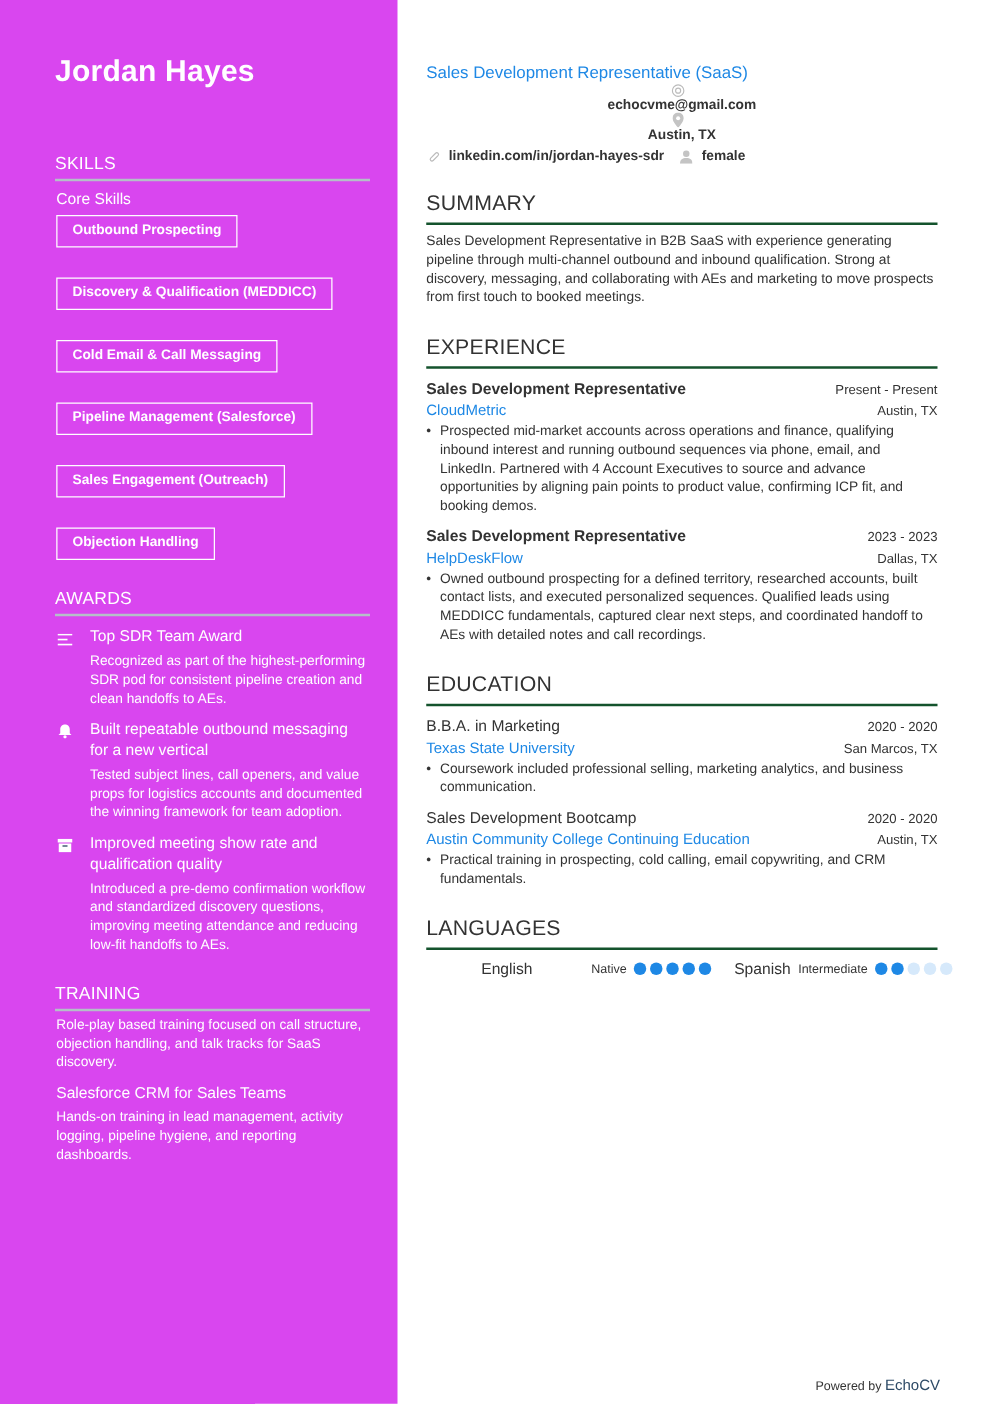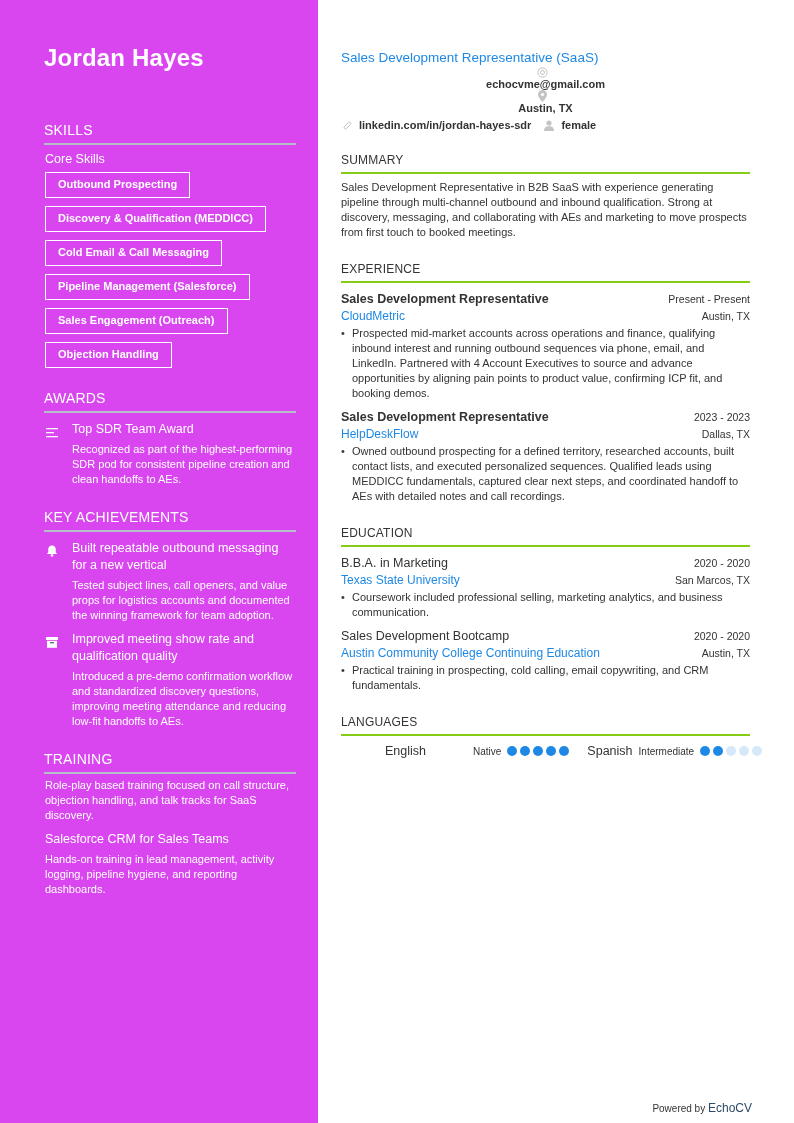--- a/index.html
+++ b/index.html
@@ -4,38 +4,38 @@
 <style>
   * { box-sizing: border-box; margin: 0; padding: 0; }
   html, body { width: 794px; height: 1123px; background: #ffffff; }
   body { font-family: "Liberation Sans", "DejaVu Sans", sans-serif; position: relative; overflow: hidden; color: #333; }
   .sidebar { position: absolute; left: 0; top: 0; width: 318px; height: 1123px; background: #d946ef; color: #ffffff; padding: 0 22px 0 44px; }
   .name { font-size: 24px; font-weight: bold; margin-top: 44px; letter-spacing: 0.2px; }
   .s-section { margin-top: 0; }
   .s-title { font-size: 14px; font-weight: normal; margin-top: 22px; padding-bottom: 5px; border-bottom: 2px solid #b5bec8; letter-spacing: 0.2px; }
   .skills-title { margin-top: 50px; }
   .core-label { font-size: 12.5px; margin-top: 7px; margin-left: 1px; }
-  .chips { display: flex; flex-direction: column; align-items: flex-start; gap: 8px; margin-top: 6px; }
+  .chips { display: flex; flex-direction: column; align-items: flex-start; gap: 24px; margin-top: 6px; }
   .chip { border: 1px solid #ffffff; font-size: 11px; font-weight: bold; padding: 5px 12px 6px 12px; line-height: 13px; margin-left: 1px; }
   .cert-name { font-size: 13px; margin-top: 8px; margin-left: 1px; }
   .cert-org { font-size: 11px; margin-top: 5px; margin-left: 1px; }
   .s-item { display: flex; margin-top: 8px; }
   .s-icon { width: 28px; flex: none; padding-top: 3px; padding-left: 2px; }
   .s-item-body { flex: 1; }
   .s-item-title { font-size: 12.5px; line-height: 17px; }
   .s-item-desc { font-size: 11px; line-height: 15px; margin-top: 4px; }
   .train-title { font-size: 12.5px; line-height: 17px; margin-top: 8px; margin-left: 1px; }
   .train-desc { font-size: 11px; line-height: 15px; margin-top: 4px; margin-left: 1px; }
 
   .main { position: absolute; left: 341px; top: 0; width: 409px; }
   .job-title { color: #1e88e5; font-size: 13.5px; margin-top: 50px; }
   .contact-row { display: flex; align-items: center; font-size: 11px; font-weight: bold; color: #333; margin-top: 5px; }
   .contact-row .ci { width: 12px; height: 12px; margin-right: 6px; display: inline-flex; align-items: center; justify-content: center; color: #bbb; }
   .contact-row .gap { width: 12px; }
-  .m-title { font-size: 12px; color: #333; padding-bottom: 5px; border-bottom: 2px solid #84cc16; margin-top: 22px; letter-spacing: 0.2px; }
+  .m-title { font-size: 17px; color: #333; padding-bottom: 5px; border-bottom: 2px solid #14532d; margin-top: 22px; letter-spacing: 0.2px; }
   .summary { font-size: 11px; line-height: 15px; color: #333; margin-top: 6px; }
   .entry { margin-top: 9px; }
   .entry-row { display: flex; justify-content: space-between; align-items: baseline; }
   .entry-h { font-size: 12.5px; font-weight: bold; color: #333; }
   .entry-h.normal { font-weight: normal; }
   .entry-date { font-size: 10.5px; color: #333; }
   .entry-org { font-size: 12px; color: #1e88e5; margin-top: 3px; }
   .entry-loc { font-size: 10.5px; color: #333; }
   .bullet { display: flex; font-size: 11px; line-height: 15px; color: #333; margin-top: 3px; }
   .bullet .dot { width: 11px; flex: none; }
@@ -81,21 +81,20 @@
           </svg>
       </div>
       <div class="s-item-body">
         <div class="s-item-title">Top SDR Team Award</div>
         <div class="s-item-desc">Recognized as part of the highest-performing SDR pod for consistent pipeline creation and clean handoffs to AEs.</div>
       </div>
     </div>
   </div>
 
   <div class="s-section">
-    <div class="s-title">KEY ACHIEVEMENTS</div>
     <div class="s-item">
       <div class="s-icon">
         <svg width="12" height="12" viewBox="0 0 12 12">
             <path d="M6 0.5 C3.5 0.5 2.2 2.3 2.2 4.5 L2.2 7.5 L0.8 9 L11.2 9 L9.8 7.5 L9.8 4.5 C9.8 2.3 8.5 0.5 6 0.5 Z" fill="#fff"></path>
             <circle cx="6" cy="10.4" r="1.3" fill="#fff"></circle>
           </svg>
       </div>
       <div class="s-item-body">
         <div class="s-item-title">Built repeatable outbound messaging for a new vertical</div>
         <div class="s-item-desc">Tested subject lines, call openers, and value props for logistics accounts and documented the winning framework for team adoption.</div>

